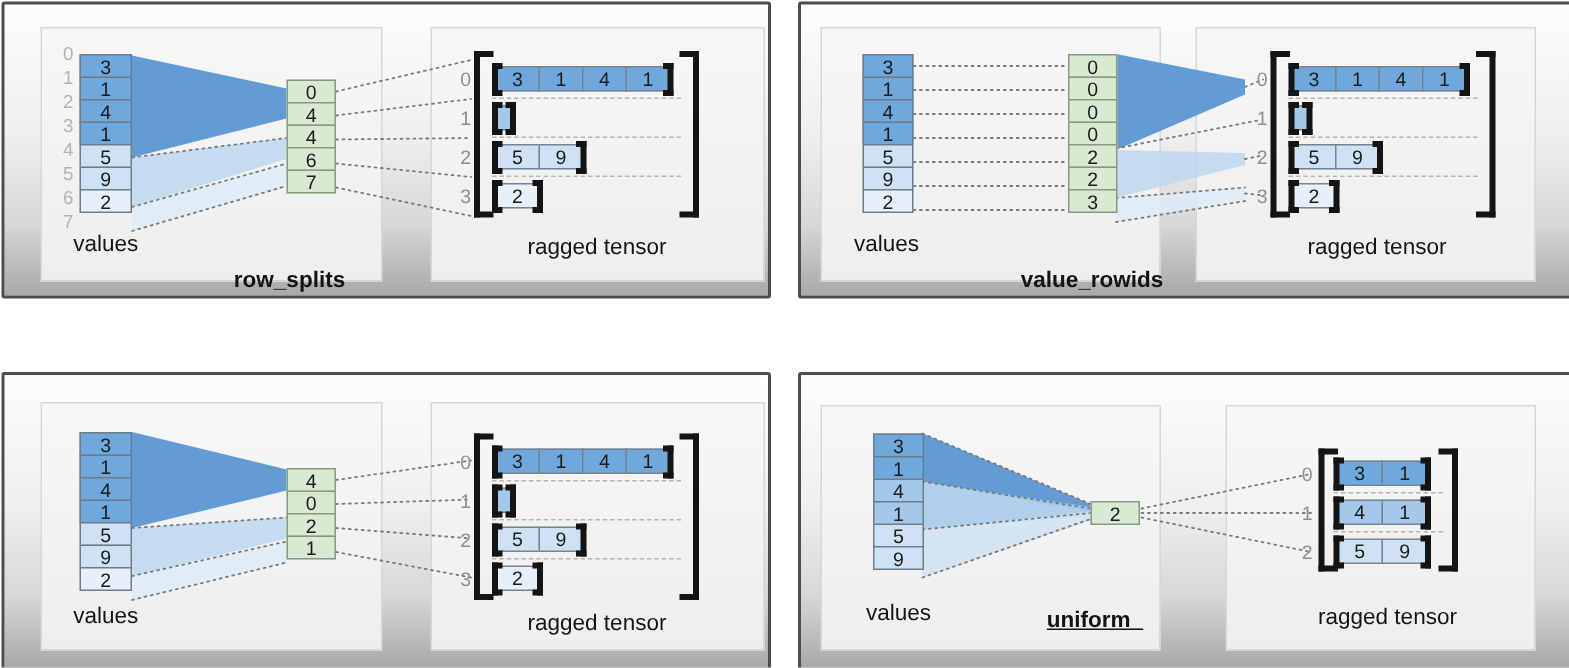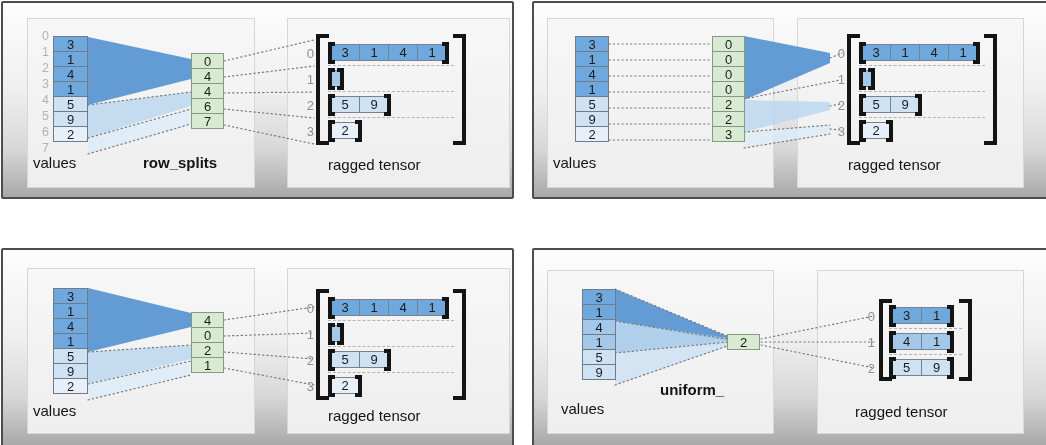--- a/index.html
+++ b/index.html
@@ -12,23 +12,23 @@
   .cell{height:16px;margin-top:-1px;border:1px solid #6f7c88;box-sizing:border-box;
         display:flex;align-items:center;justify-content:center;font-size:13px;line-height:1;}
   .col .cell:first-child{margin-top:0;}
   .gcell{background:#d9ead3;border-color:#879981;}
   .s0{background:#6fa8dc;}
   .s1{background:#a4c8e9;}
   .s2{background:#cfe2f3;}
   .s3{background:#e7f0fa;}
   .idxcol{position:absolute;z-index:3;}
   .idx{height:16px;line-height:16px;font-size:12.5px;color:#b3b3b3;text-align:right;width:15px;}
-  .lbl{position:absolute;z-index:4;font-size:15px;color:#141414;}
-  .lbl.bold{font-weight:700;}
-  .lbl .line{display:block;}
+  .lbl{position:absolute;z-index:4;font-size:15px;text-align:center;color:#141414;}
+  .lbl.bold{font-weight:700;margin-top:24px;}
+  .lbl .line{display:block;text-decoration:underline;}
   .tensor{position:absolute;z-index:3;}
   .ob{position:absolute;top:0;bottom:0;width:13px;box-sizing:border-box;border:4px solid #141414;}
   .obl{left:0;border-right:none;}
   .obr{right:0;border-left:none;}
   .trows{position:absolute;left:12px;right:12px;top:6px;}
   .trow{display:flex;align-items:center;height:25px;position:relative;}
   .trow.sep{border-bottom:1px dashed #b4b4b4;}
   .rowlbl{position:absolute;left:-34px;width:20px;text-align:right;color:#8f8f8f;font-size:13px;
           top:50%;transform:translateY(-50%);}
   .rb{width:7px;height:22px;box-sizing:border-box;border:4px solid #141414;z-index:5;flex:0 0 auto;}
@@ -168,20 +168,21 @@
   <div class="col" style="left:178px;top:33px;width:33px;">
       <div class="cell gcell">0</div>
       <div class="cell gcell">0</div>
       <div class="cell gcell">0</div>
       <div class="cell gcell">0</div>
       <div class="cell gcell">2</div>
       <div class="cell gcell">2</div>
       <div class="cell gcell">3</div>
     </div>
   <div class="lbl" style="left:19px;top:151px;width:76px;">values</div>
+  <div class="lbl bold" style="left:134px;top:151px;width:120px;">value_rowids</div>
   <div class="tensor" style="left:313px;top:31px;width:150px;height:111px;">
     <div class="ob obl"></div>
     <div class="ob obr"></div>
     <div class="trows">
       <div class="trow sep">
         <span class="rowlbl">0</span>
         <span class="rb rbl"></span>
         <span class="tcells">
             <div class="tcell s0">3</div>
             <div class="tcell s0">1</div>

